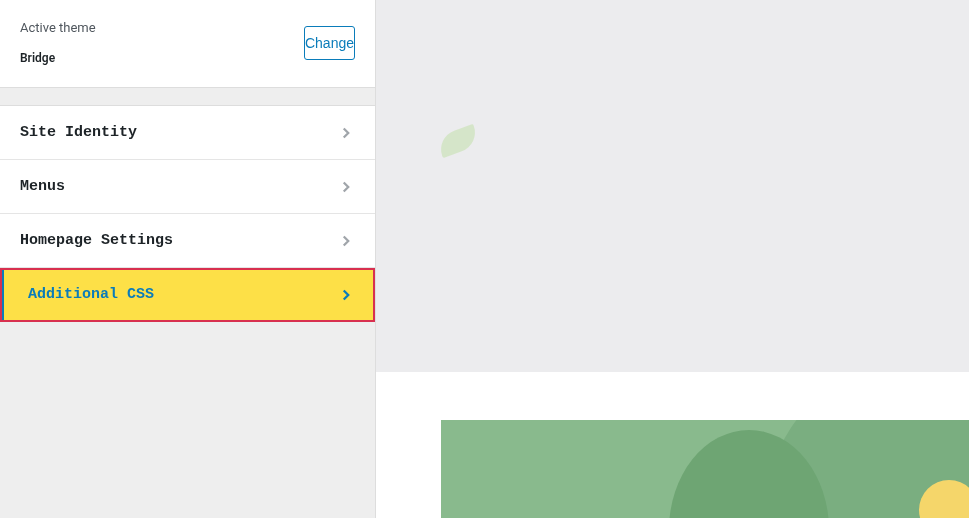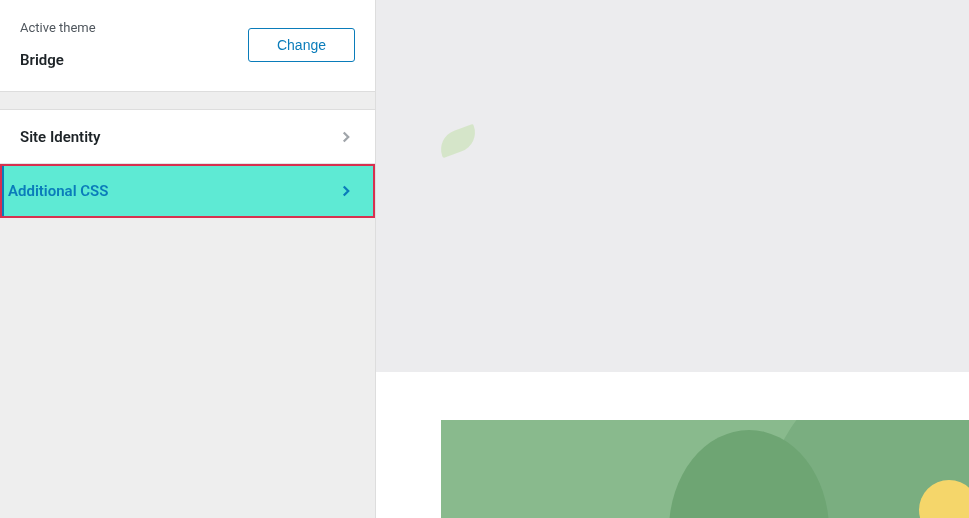--- a/index.html
+++ b/index.html
@@ -27,29 +27,29 @@
       align-items: center;
       border-bottom: 1px solid #ddd;
     }
     .theme-text { display: flex; flex-direction: column; gap: 16px; }
     .active-theme-label {
       font-size: 13px;
       color: #50575e;
       font-weight: 400;
     }
     .theme-name {
-      font-size: 15px;
+      font-size: 12px;
       color: #1d2327;
       font-weight: 600;
     }
     .change-button {
       border: 1px solid #0a7cba;
       background: #ffffff;
       color: #0a7cba;
-      padding: 8px 28px;
+      padding: 8px 0;
       font-size: 14px;
       border-radius: 3px;
       cursor: pointer;
     }
     .spacer {
       height: 18px;
       background: #eeeeee;
       border-bottom: 1px solid #ddd;
     }
     .menu-list { display: flex; flex-direction: column; }
@@ -60,25 +60,26 @@
       display: flex;
       align-items: center;
       justify-content: space-between;
       border-bottom: 1px solid #e5e5e5;
       cursor: pointer;
     }
     .menu-item-label {
       font-size: 15px;
       color: #1d2327;
       font-weight: 600;
+      font-family: Liberation Mono, monospace;
     }
     .menu-item.highlighted {
-      background: #5eead4;
+      background: #fde047;
       border-left: 4px solid #0a7cba;
-      padding-left: 4px;
+      padding-left: 24px;
       outline: 2px solid #d8304f;
       outline-offset: -2px;
     }
     .menu-item.highlighted .menu-item-label { color: #0a7cba; }
     .menu-item.highlighted .chevron { color: #0a7cba; }
     .chevron {
       color: #a0a5aa;
       display: flex;
       align-items: center;
     }
@@ -153,20 +154,36 @@
     <div class="theme-text">
       <span class="active-theme-label">Active theme</span>
       <span class="theme-name">Bridge</span>
     </div>
     <button class="change-button">Change</button>
   </div>
   <div class="spacer"></div>
   <div class="menu-list">
     <div class="menu-item">
       <span class="menu-item-label">Site Identity</span>
+      <span class="chevron">
+        <svg width="18" height="18" viewBox="0 0 24 24" fill="none" stroke="currentColor" stroke-width="3">
+            <polyline points="9 18 15 12 9 6"></polyline>
+          </svg>
+      </span>
+    </div>
+    <div class="menu-item">
+      <span class="menu-item-label">Menus</span>
+      <span class="chevron">
+        <svg width="18" height="18" viewBox="0 0 24 24" fill="none" stroke="currentColor" stroke-width="3">
+            <polyline points="9 18 15 12 9 6"></polyline>
+          </svg>
+      </span>
+    </div>
+    <div class="menu-item">
+      <span class="menu-item-label">Homepage Settings</span>
       <span class="chevron">
         <svg width="18" height="18" viewBox="0 0 24 24" fill="none" stroke="currentColor" stroke-width="3">
             <polyline points="9 18 15 12 9 6"></polyline>
           </svg>
       </span>
     </div>
     <div class="menu-item highlighted">
       <span class="menu-item-label">Additional CSS</span>
       <span class="chevron">
         <svg width="18" height="18" viewBox="0 0 24 24" fill="none" stroke="currentColor" stroke-width="3">

